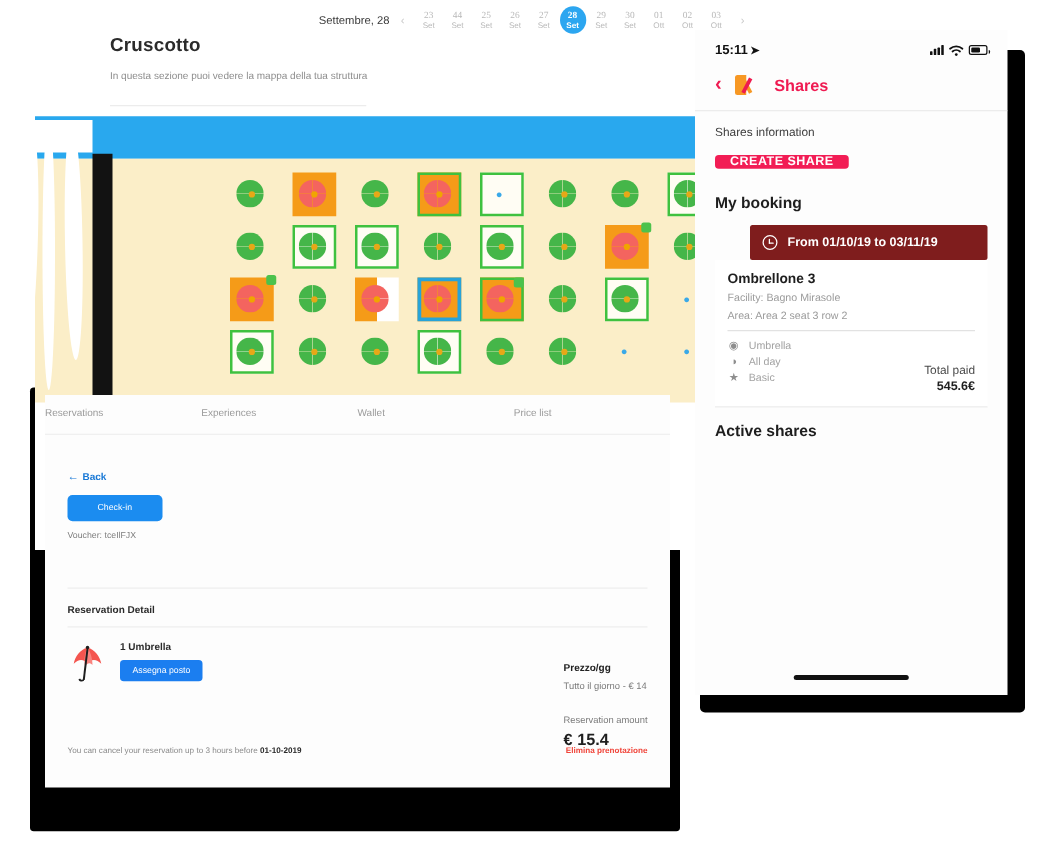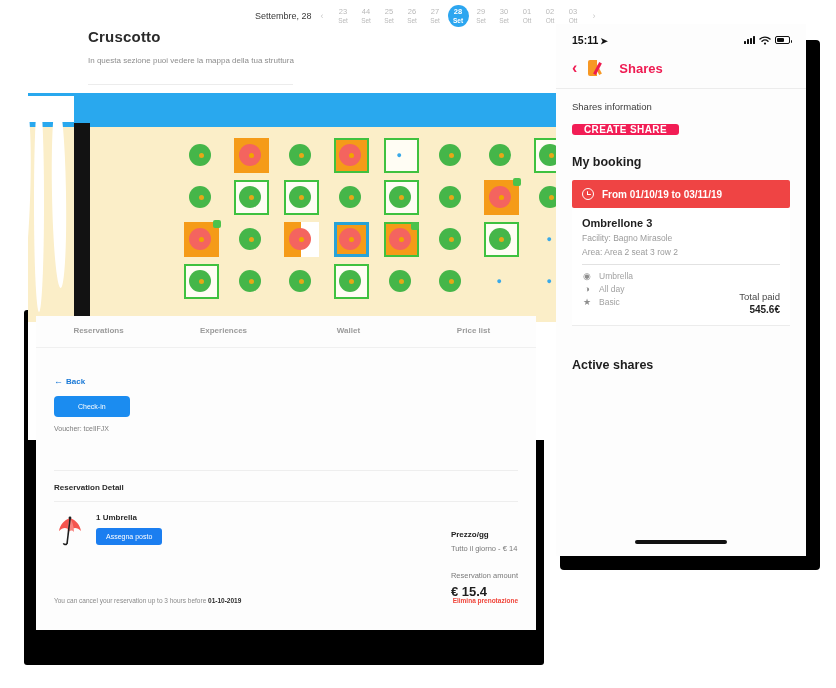--- a/index.html
+++ b/index.html
@@ -48,21 +48,21 @@
     display: flex; align-items: center; gap: 6px;
   }
   .cal-month { font-size: 9px; color: #3a3a3a; white-space: nowrap; }
   .cal-arrow { font-size: 9px; color: #c9c9c9; padding: 0 3px; }
   .cal-days { display: flex; gap: 2px; }
   .cal-day {
     width: 21px; text-align: center; line-height: 1.15;
     font-size: 7px; color: #b9b9b9; padding: 3px 0;
     border-radius: 50%;
   }
-  .cal-day .d { display: block; font-size: 7.5px; }
+  .cal-day .d { display: block; font-size: 7.5px; font-family: Liberation Serif, serif; }
   .cal-day .m { display: block; font-size: 6.5px; }
   .cal-day.sel { background: #2ca6f0; color: #fff; font-weight: 700; }
 
   
   .blue-bar {
     position: absolute; left: 0px; top: 93px; width: 600px; height: 34px;
     background: #29a8ee;
   }
   .beach {
     position: absolute; left: 0px; top: 127px; width: 600px; height: 195px;
@@ -123,21 +123,21 @@
 
   
   .rescard {
     position: absolute; left: 36px; top: 316px; width: 500px; height: 314px;
     background: #fdfdfd; overflow: hidden;
   }
   .res-tabs {
     display: flex; padding: 10px 0 12px 0; border-bottom: 1px solid #f0f0f0;
   }
   .res-tab {
-    flex: 1; text-align: center; font-size: 8px; color: #9b9b9b; font-weight: bold;
+    flex: 1; text-align: left; font-size: 8px; color: #9b9b9b;
   }
   .back-link {
     margin: 28px 0 0 18px; font-size: 8px; color: #1878d6; font-weight: 700;
   }
   .back-link .ar { margin-right: 3px; font-weight: 400; font-size: 9px; }
   .res-headrow {
     display: flex; align-items: center; justify-content: space-between;
     padding: 10px 18px 0 18px;
   }
   .res-title { font-size: 13.5px; font-weight: 700; color: #1f1f1f; }
@@ -221,44 +221,45 @@
   .ph-body { padding: 12px 16px 0 16px; }
   .ph-label { font-size: 9.5px; color: #3c3c3c; }
   .create-btn {
     margin-top: 12px; background: #f21d55; color: #fff; border: none;
     border-radius: 3px; padding: 0 12px; font-size: 10px; font-weight: 700;
     letter-spacing: .4px; cursor: pointer;
   }
   .ph-h2 { margin-top: 18px; font-size: 12.5px; font-weight: 700; color: #1e1e1e; }
   .bk-card { margin-top: 11px; }
   .bk-banner {
-    background: #ef4444; color: #fff; display: flex; align-items: flex-end;
+    background: #7f1d1d; color: #fff; display: flex; align-items: flex-end;
     gap: 8px; padding: 8px 10px; font-size: 10px; font-weight: 700;
     border-radius: 2px;
+    margin-left: 28px;
   }
   .clock {
     width: 12px; height: 12px; border: 1.4px solid #fff; border-radius: 50%;
     position: relative; flex: none;
   }
   .clock:before, .clock:after {
     content:""; position:absolute; background:#fff; border-radius:1px;
   }
   .clock:before { left:4px; top:2.4px; width:1.3px; height:3.6px; }
   .clock:after { left:4.4px; top:5.2px; width:3.2px; height:1.3px; }
   .bk-body { background:#fff; padding: 9px 10px 10px 10px; border-bottom:1px solid #ececec; }
   .bk-name { font-size: 11px; font-weight: 700; color: #1e1e1e; }
   .bk-meta { font-size: 8.5px; color: #9b9b9b; margin-top: 4px; }
   .bk-rule { margin: 7px 0 6px 0; height:1px; background:#e2e2e2; }
   .bk-feat { display:flex; align-items:center; gap:7px; font-size:8.5px;
     color:#a2a2a2; margin-top:3px; }
   .fi { width: 10px; text-align:center; color:#8e8e8e; font-size:9px; flex:none; }
   .total { text-align:right; margin-top:-16px; }
   .total .t1 { font-size: 9.5px; color:#4a4a4a; }
   .total .t2 { font-size: 10px; font-weight:700; color:#1e1e1e; margin-top:2px; }
-  .ph-h3 { margin-top: 32px; font-size: 12.5px; font-weight: 700; color:#1e1e1e; }
+  .ph-h3 { margin-top: 12px; font-size: 12.5px; font-weight: 700; color:#1e1e1e; }
   .home-ind {
     position:absolute; left:50%; transform:translateX(-50%); bottom: 12px;
     width: 92px; height: 4px; background:#111; border-radius: 2px;
   }
 </style>
 </head>
 <body>
 
 <div id="stage">
 

